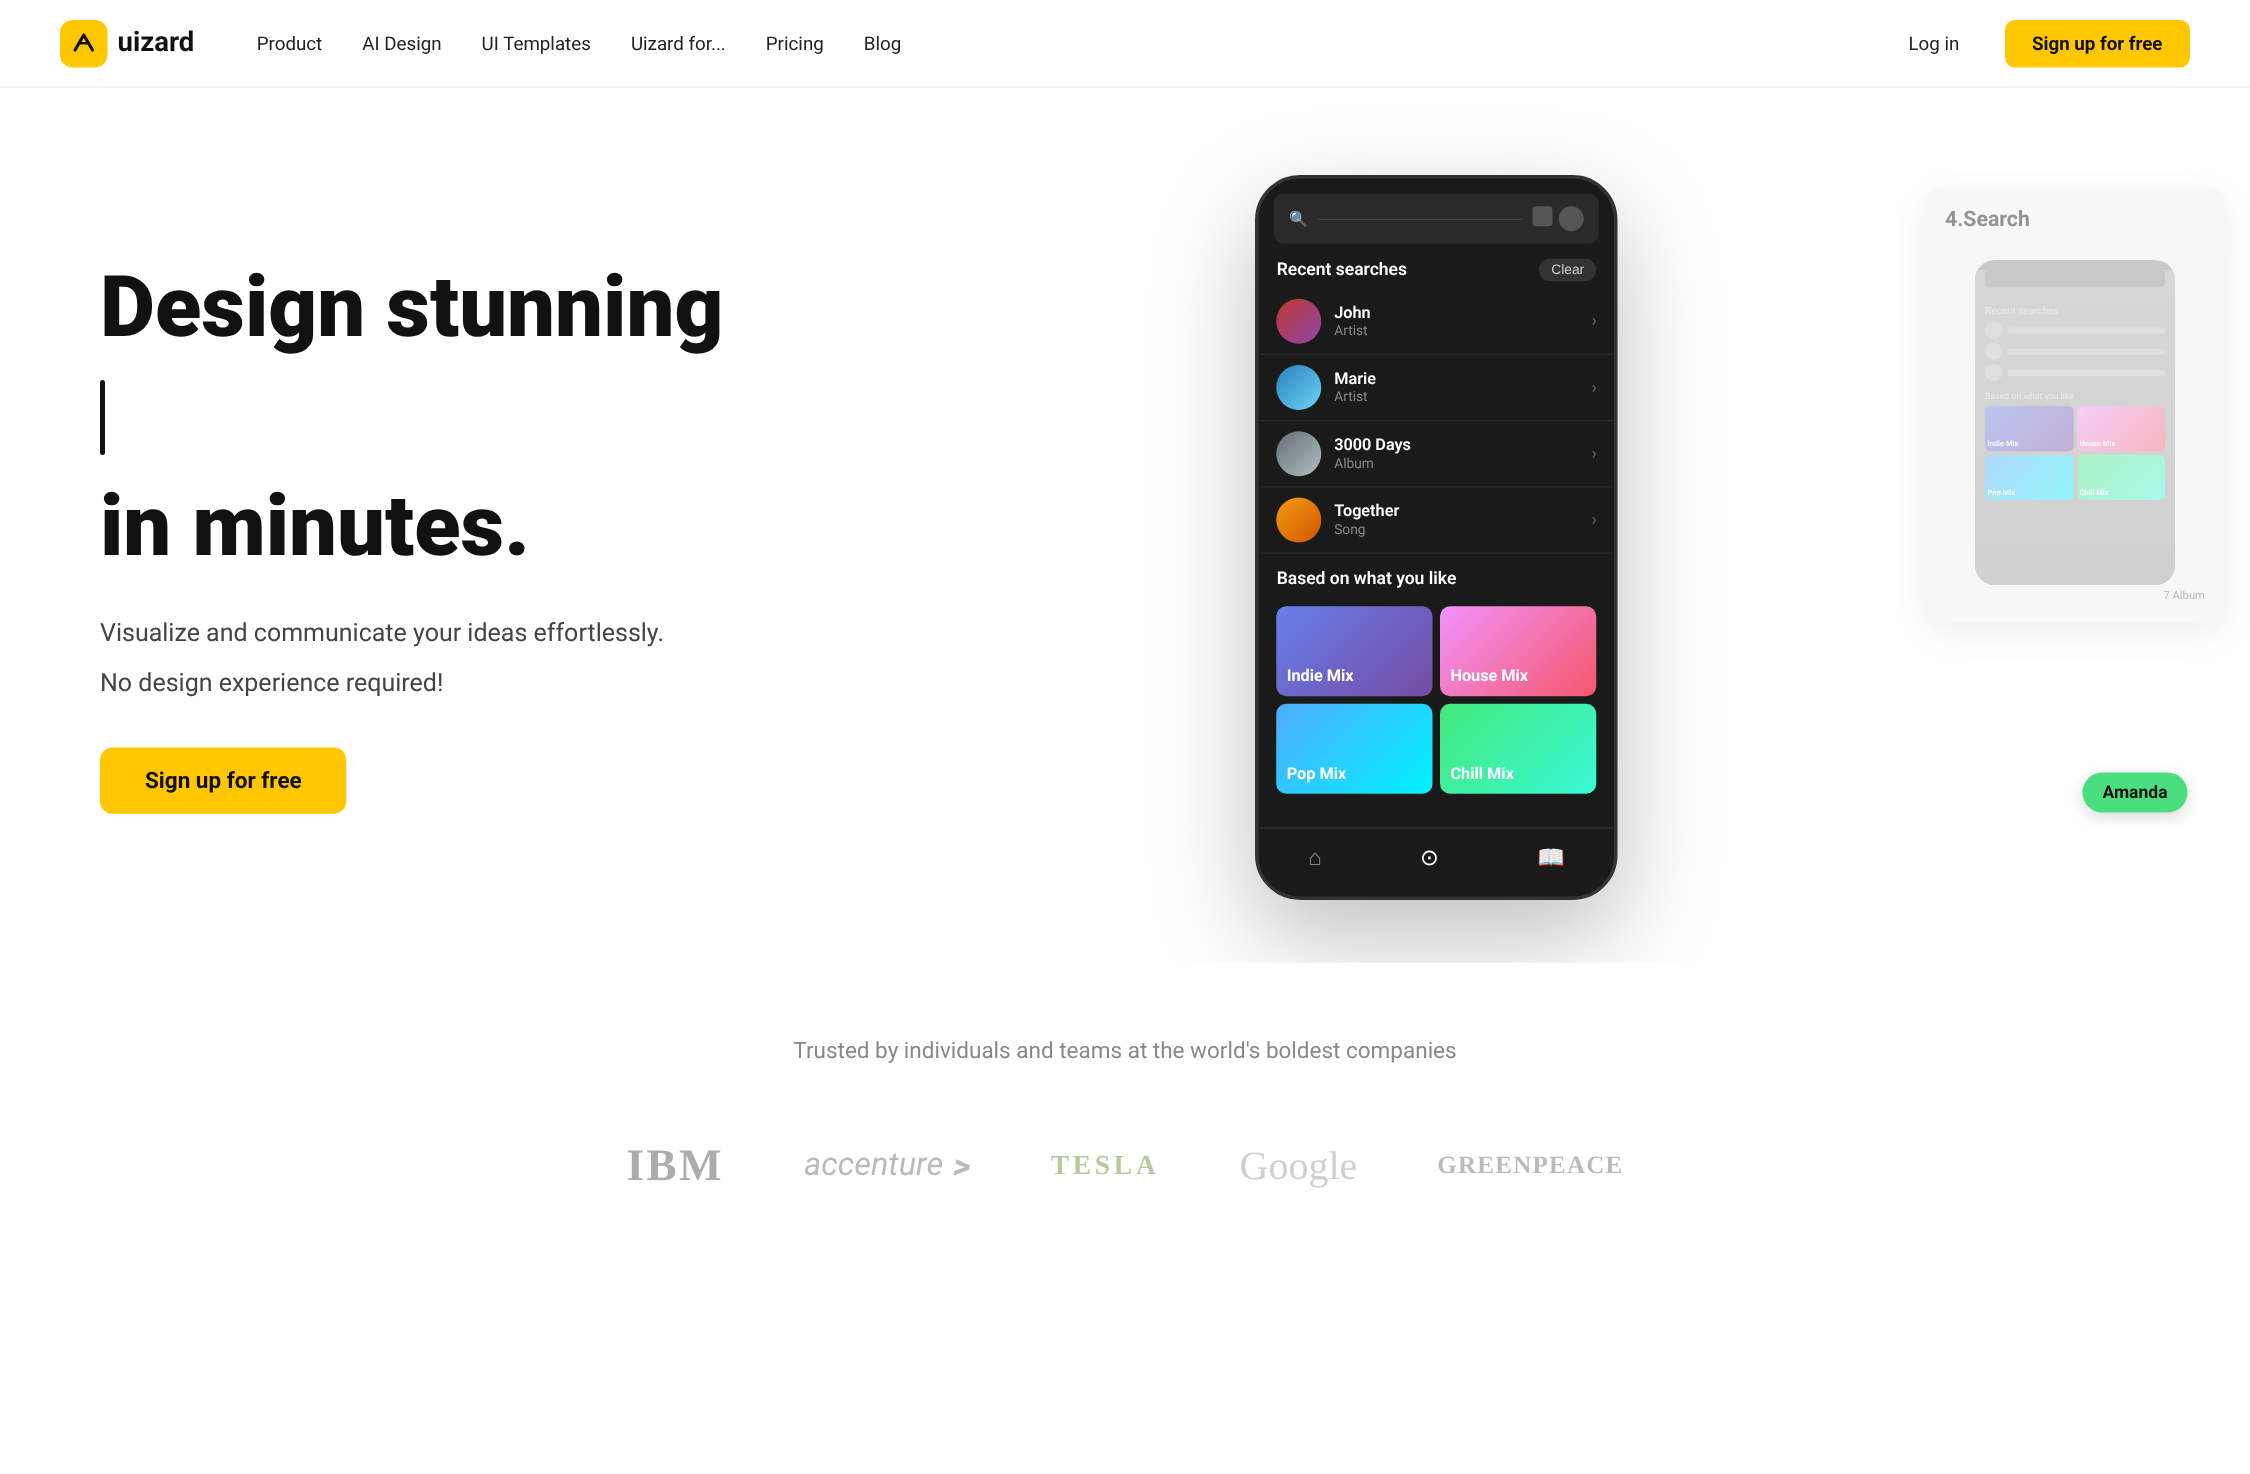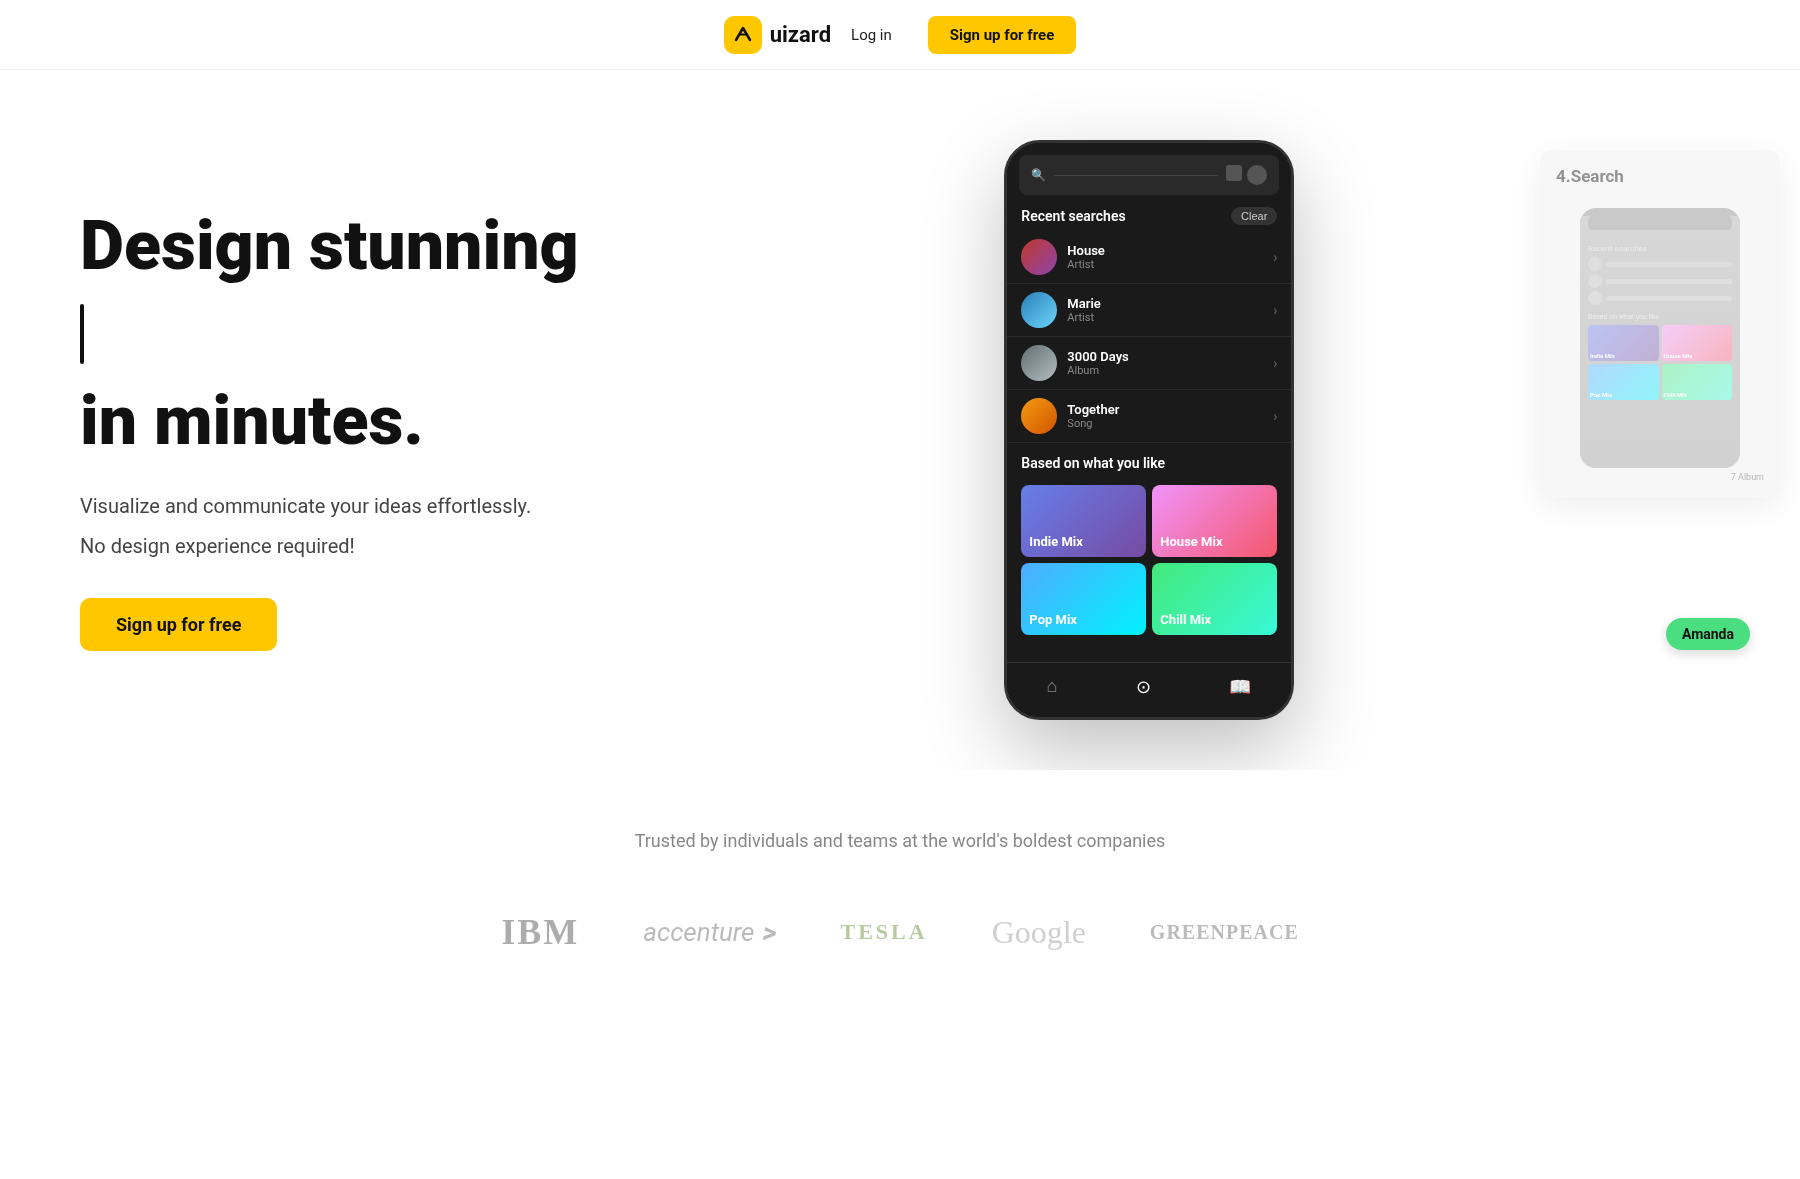--- a/index.html
+++ b/index.html
@@ -1,20 +1,20 @@
 <!DOCTYPE html>
 <html><head>
   <meta charset="utf-8">
   <style>
     * { margin: 0; padding: 0; box-sizing: border-box; }
     body { font-family: -apple-system, BlinkMacSystemFont, 'Segoe UI', Roboto, sans-serif; background: #fff; overflow-x: hidden; }
 
     
     .navbar {
-      display: flex; align-items: center; justify-content: center;
+      display: flex; align-items: center; justify-content: space-between;
       padding: 0 48px; height: 70px; border-bottom: 1px solid #eee;
       position: sticky; top: 0; background: #fff; z-index: 100;
     }
     .navbar-left { display: flex; align-items: center; gap: 36px; }
     .logo { display: flex; align-items: center; gap: 8px; text-decoration: none; }
     .logo-icon {
       width: 38px; height: 38px; background: #FFC700; border-radius: 10px;
       display: flex; align-items: center; justify-content: center;
     }
     .logo-icon svg { width: 22px; height: 22px; }
@@ -170,20 +170,28 @@
   <div class="navbar-left">
     <a class="logo" href="#">
       <div class="logo-icon">
         <svg viewBox="0 0 22 22" fill="none" xmlns="http://www.w3.org/2000/svg">
           <path d="M4 16 L11 4 L18 16" stroke="#111" stroke-width="2.5" stroke-linecap="round" stroke-linejoin="round"></path>
           <path d="M7.5 10.5 L14.5 10.5" stroke="#111" stroke-width="2" stroke-linecap="round"></path>
         </svg>
       </div>
       <span class="logo-text">uizard</span>
     </a>
+    <nav class="nav-links">
+      <button class="nav-link">Product</button>
+      <button class="nav-link">AI Design</button>
+      <button class="nav-link">UI Templates</button>
+      <button class="nav-link">Uizard for...</button>
+      <button class="nav-link">Pricing</button>
+      <button class="nav-link">Blog</button>
+    </nav>
   </div>
   <div class="navbar-right">
     <button class="btn-login">Log in</button>
     <button class="btn-signup">Sign up for free</button>
   </div>
 </nav>
 
 <section class="hero">
   <div class="hero-left">
     <h1 class="hero-title">Design stunning</h1>
@@ -252,21 +260,21 @@
 
         <div class="recent-header">
           <span class="recent-title">Recent searches</span>
           <button class="clear-btn">Clear</button>
         </div>
 
         <div class="search-item">
           <div class="search-item-left">
             <div class="search-avatar avatar-john"></div>
             <div>
-              <div class="search-name">House</div>
+              <div class="search-name">John</div>
               <div class="search-type">Artist</div>
             </div>
           </div>
           <span class="chevron">›</span>
         </div>
 
         <div class="search-item">
           <div class="search-item-left">
             <div class="search-avatar avatar-marie"></div>
             <div>

